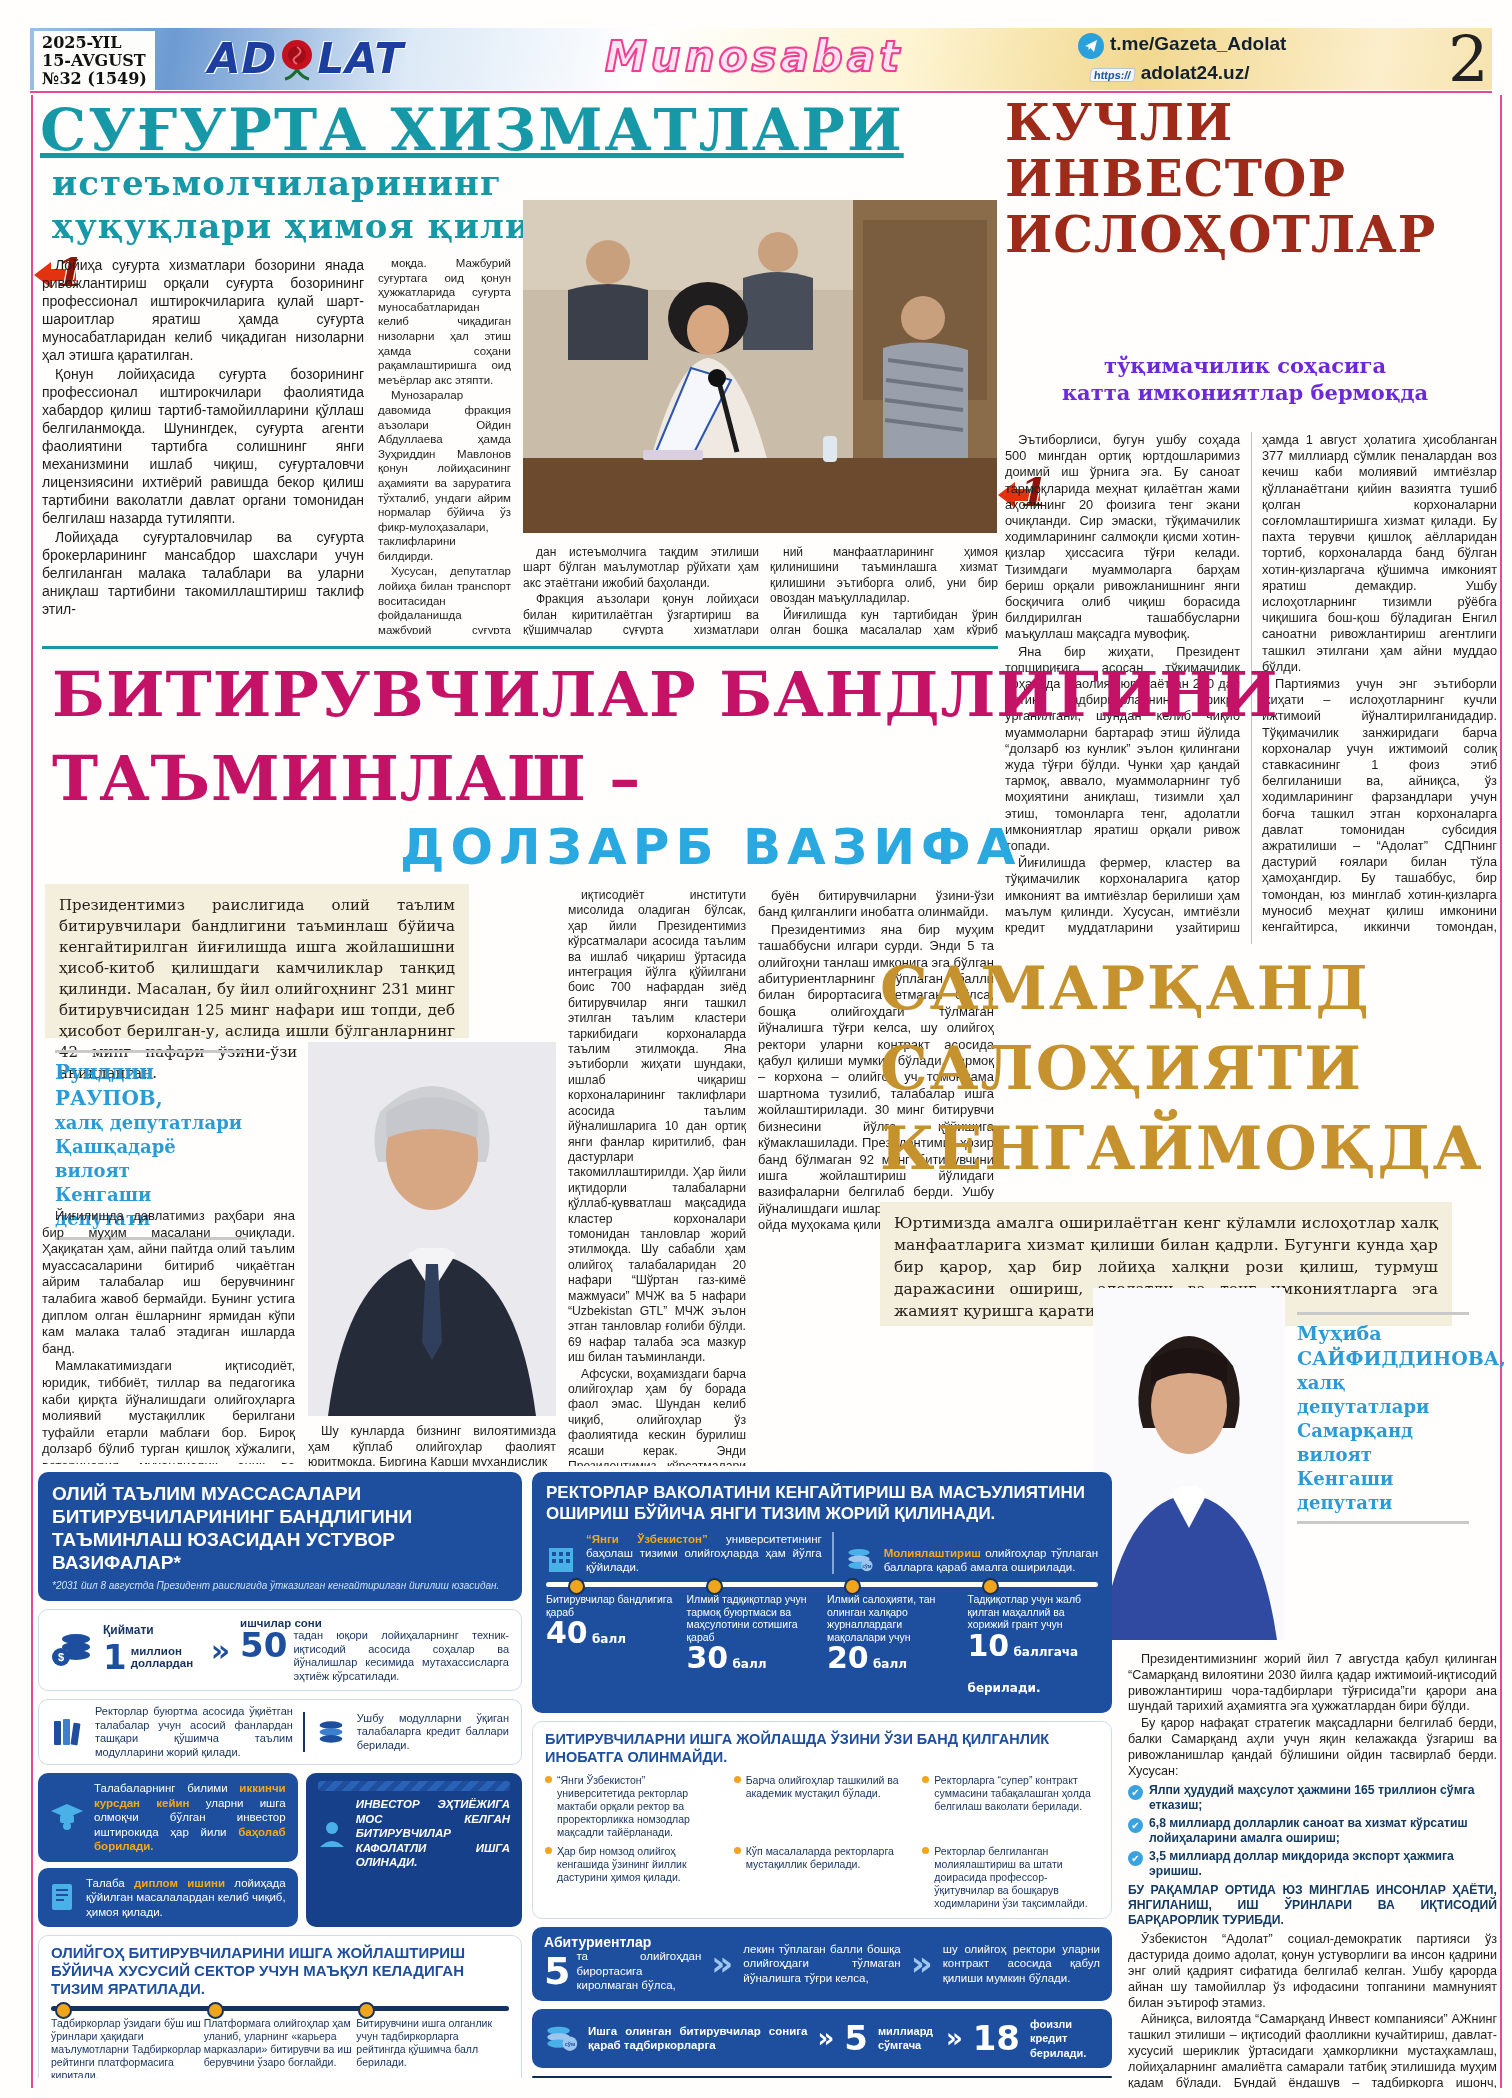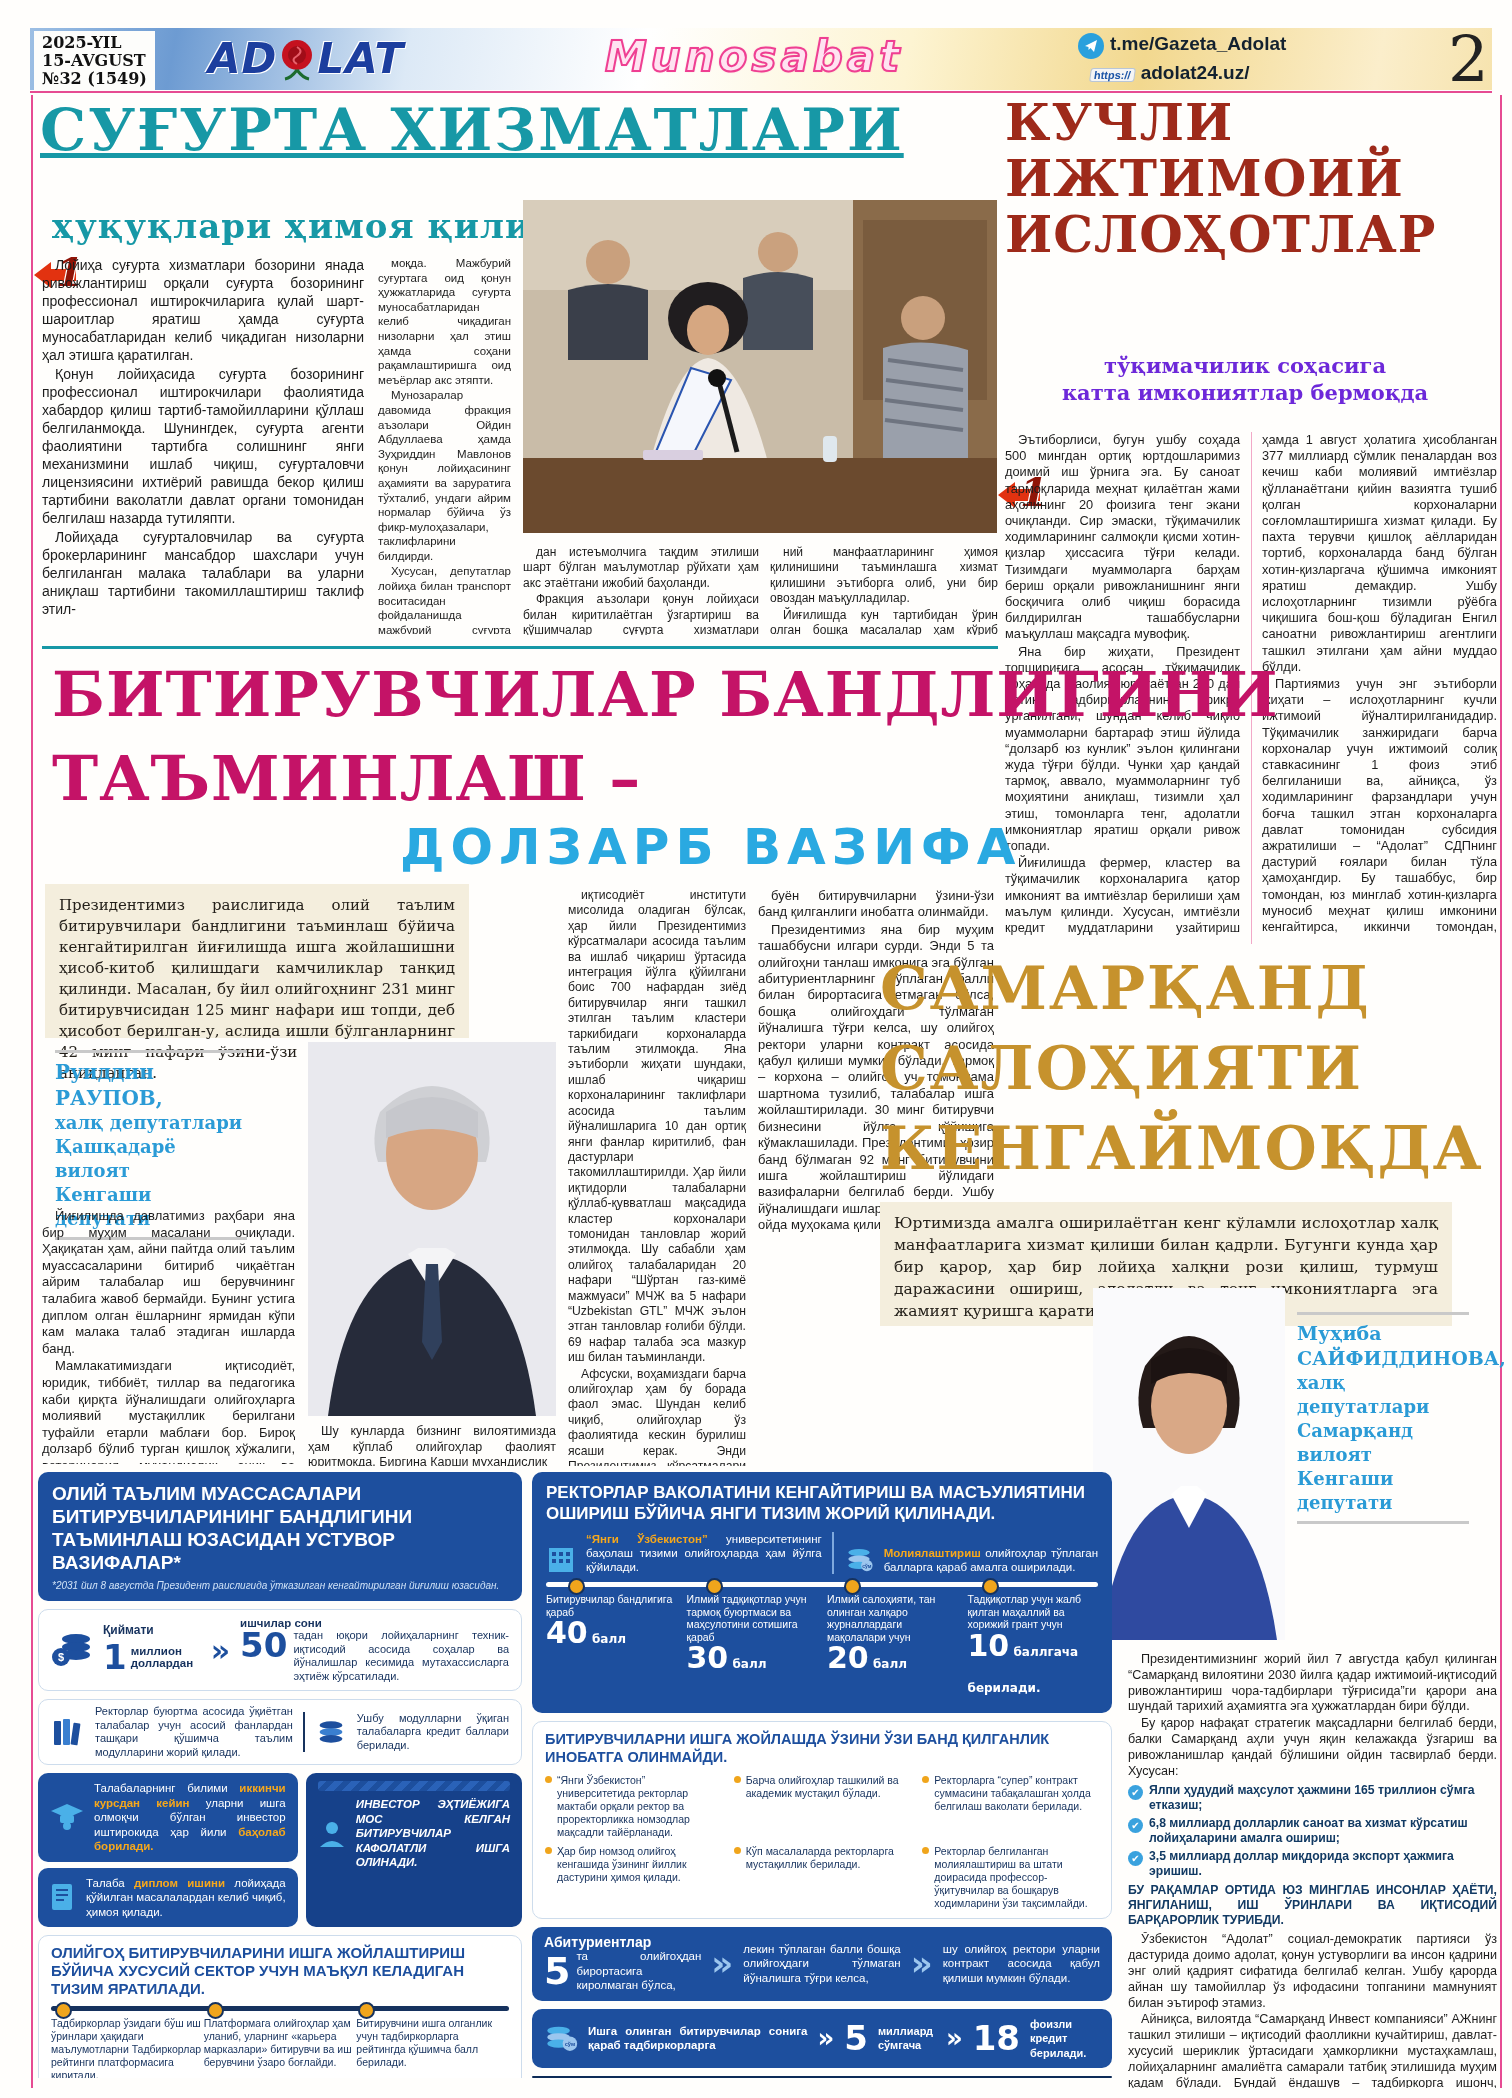--- a/index.html
+++ b/index.html
@@ -104,20 +104,21 @@
     <div class="abs" style="left:1060px;top:34px;">
       <span class="https-chip">https://</span><span class="hdr-link">adolat24.uz/</span>
     </div>
     <div class="abs pagenum" style="left:1418px;top:2px;">2</div>
   </div>
   <div class="abs pinkline" style="left:30px;top:91px;width:1462px;height:2px;"></div>
   <div class="abs pinkline" style="left:31px;top:95px;width:2px;height:1993px;"></div>
   <div class="abs pinkline" style="left:1500px;top:95px;width:2px;height:1993px;"></div>
 
   <div class="abs h-teal" style="left:40px;top:96px;text-decoration:underline;">СУҒУРТА ХИЗМАТЛАРИ</div>
+  <div class="abs h-teal-sub" style="left:52px;top:163px;">истеъмолчиларининг</div>
   <div class="abs h-teal-sub" style="left:52px;top:206px;">ҳуқуқлари ҳимоя қилинади</div>
 
   <div class="abs marker1" style="left:34px;top:252px;">
     <svg width="44" height="30" viewBox="0 0 44 30">
       <path d="M0 15 L17 2 L17 9 L42 9 L42 21 L17 21 L17 28 Z" fill="#e23210"></path>
     </svg>
     <span class="num">1</span>
   </div>
 
   <div class="abs bodycol" style="left:42px;top:256px;width:322px;height:378px;font-size:14px;line-height:18px;">
@@ -162,21 +163,21 @@
     </div>
   <div class="abs bodycol" style="left:770px;top:545px;width:228px;height:90px;font-size:12px;line-height:15.4px;">
       <p class="para">ний манфаатларининг ҳимоя қилинишини таъминлашга хизмат қилишини эътиборга олиб, уни бир овоздан маъқулладилар.</p>
       <p class="para">Йиғилишда кун тартибидан ўрин олган бошқа масалалар ҳам кўриб чиқилиб, тегишли қарорлар қабул қилинди.</p>
     </div>
 
   <div class="abs tealrule" style="left:42px;top:646px;width:956px;height:3px;"></div>
 
   <div class="abs h-red" style="left:1005px;top:95px;">
     <div>КУЧЛИ</div>
-    <div>ИЖТИМОИЙ</div>
+    <div>ИНВЕСТОР</div>
     <div>ИСЛОҲОТЛАР</div>
   </div>
   <div class="abs h-red-sub" style="left:1005px;top:352px;width:480px;">
     <div>тўқимачилик соҳасига</div>
     <div>катта имкониятлар бермоқда</div>
   </div>
   <div class="abs marker1" style="left:998px;top:428px;">
     <svg width="44" height="30" viewBox="0 0 44 30">
       <path d="M0 15 L17 2 L17 9 L42 9 L42 21 L17 21 L17 28 Z" fill="#e23210"></path>
     </svg>

